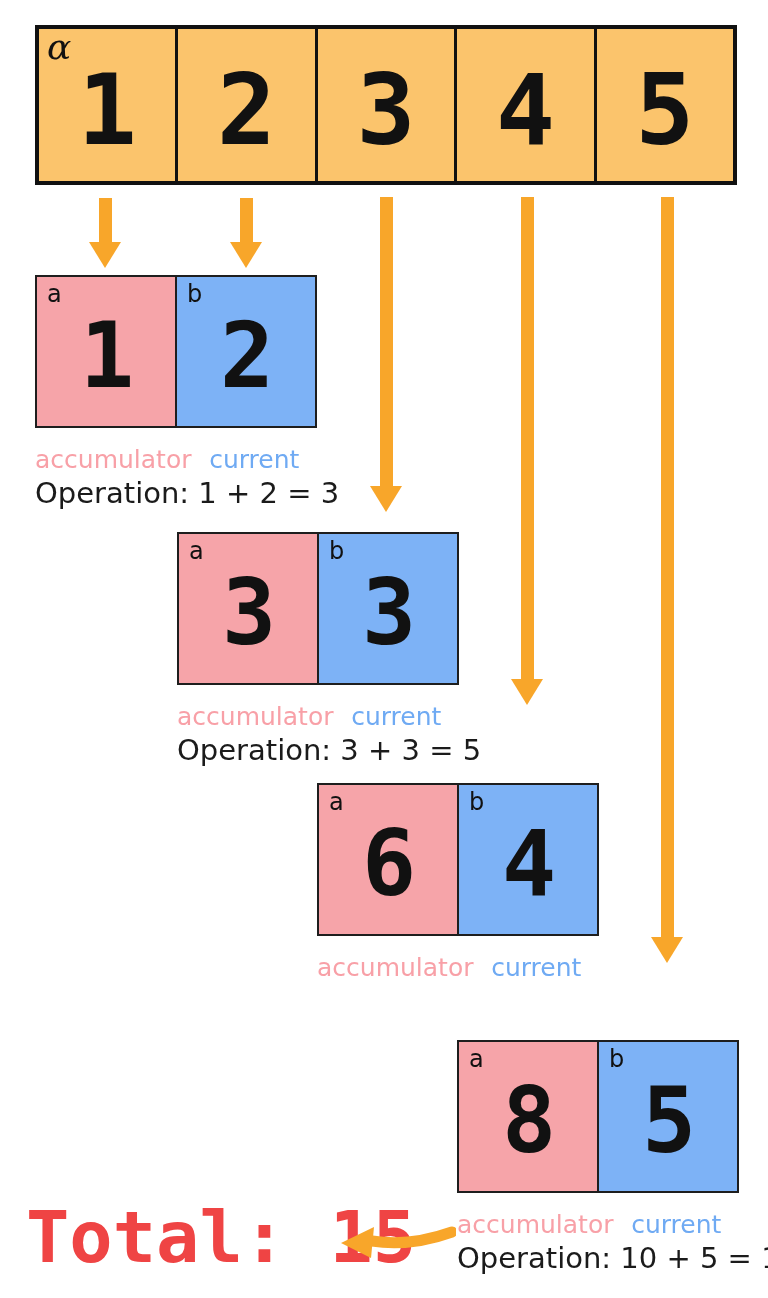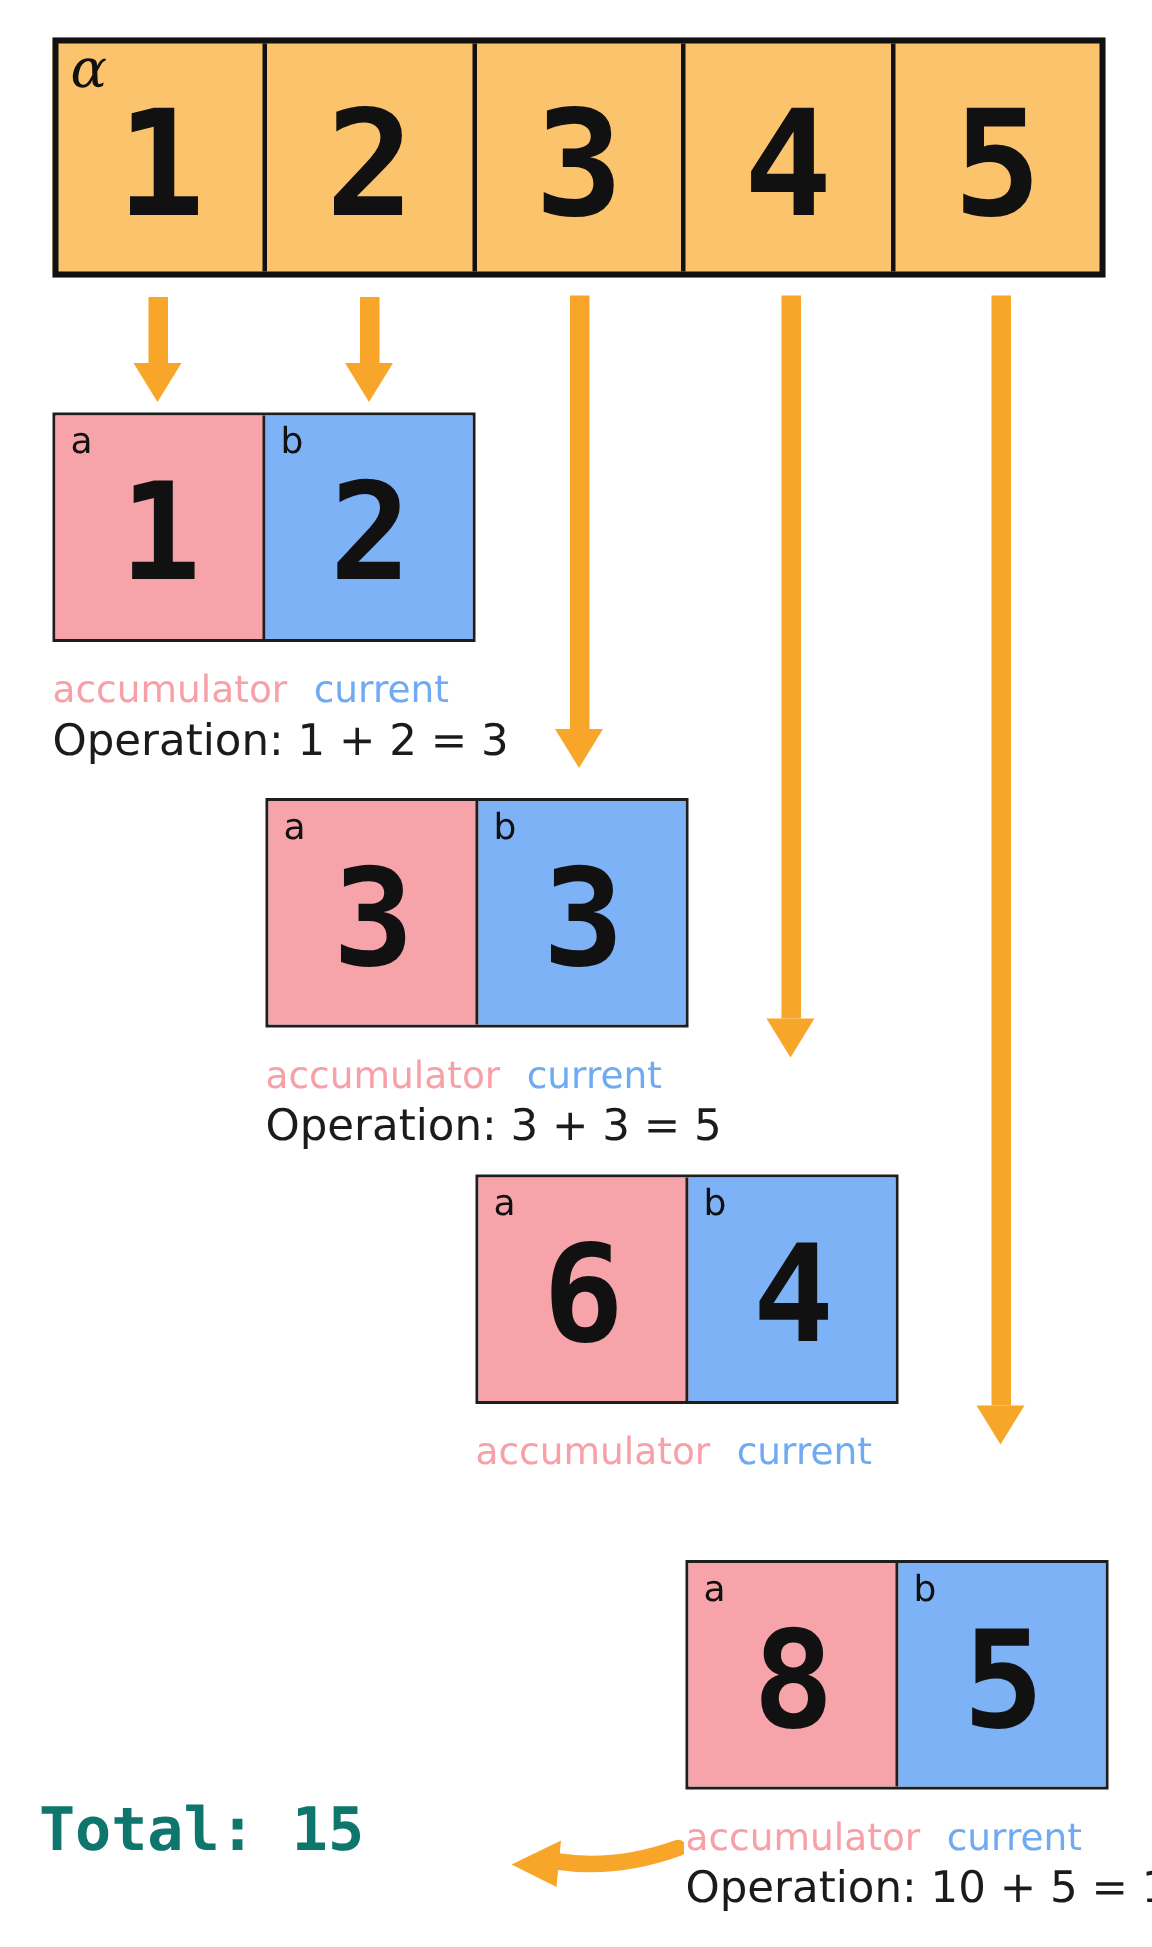--- a/index.html
+++ b/index.html
@@ -64,21 +64,21 @@
   .legend-row { display:flex; margin-top:18px; }
   .legend-row span { flex:1; text-align:center; font-size:25px; line-height:1.1; }
   .legend-acc { color:var(--accumulator-text, #F8A0A7); }
   .legend-cur { color:var(--current-text, #6FAAF3); }
   .operation { margin-top:4px; font-size:29px; line-height:1.1; white-space:nowrap; color:#1b1b1b; }
 
   
   .total {
     position:absolute; left:26px; top:1198px;
     font-family:"DejaVu Sans Mono", monospace; font-weight:bold;
-    font-size:40px; line-height:1.1; color:#0f766e;
+    font-size:72px; line-height:1.1; color:#ef4444;
   }
   .total-arrow { position:absolute; left:338px; top:1220px; width:118px; height:46px; }
 </style>
 </head>
 <body>
 
 <div class="canvas">
 
   <div class="array">
     <span class="array-label">α</span>

